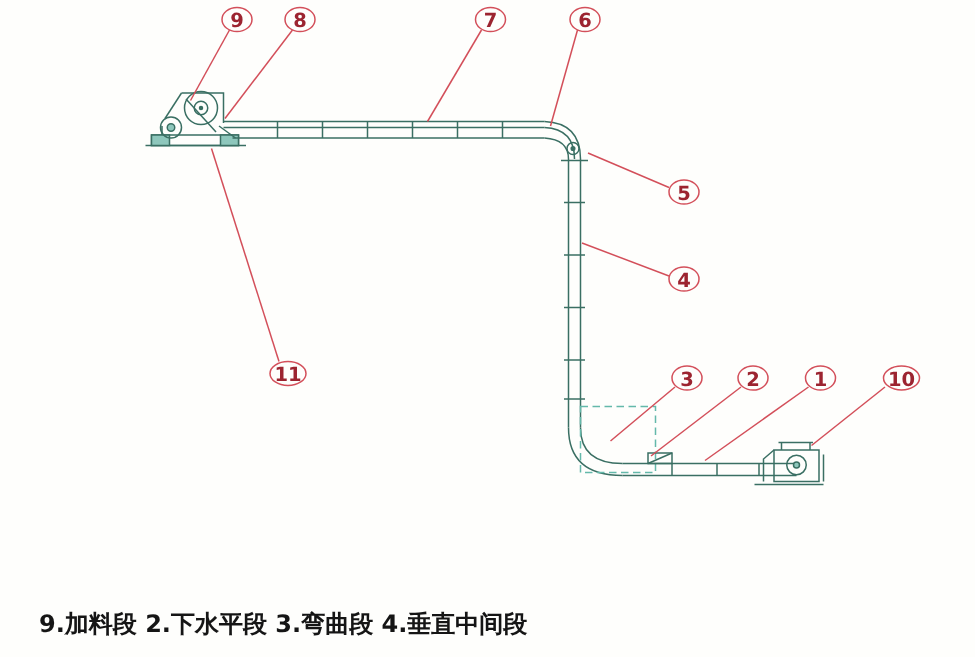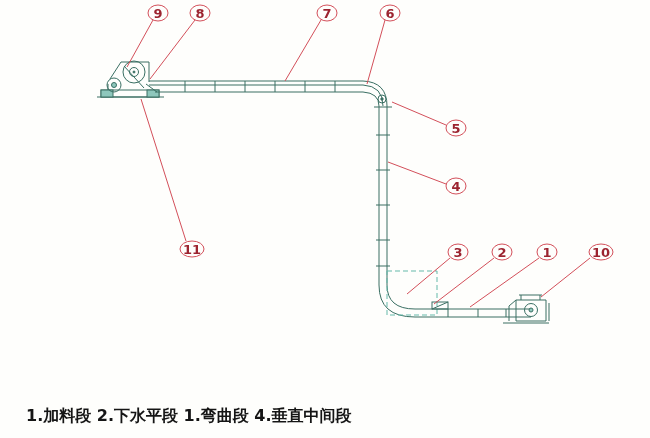--- a/index.html
+++ b/index.html
@@ -163,18 +163,18 @@
       <g>
         <line class="leader" x1="186" y1="241" x2="141" y2="99"></line>
         <ellipse class="callout-ellipse" cx="192" cy="249" rx="12" ry="8"></ellipse>
         <text class="callout-num" x="192" y="254">11</text>
       </g>
 
     </g>
   </svg>
 
   <div class="legend">
-    <div class="legend-line">1.加料段 2.下水平段 1.弯曲段 4.垂直中间段</div>
+    <div class="legend-line">9.加料段 2.下水平段 3.弯曲段 4.垂直中间段</div>
     
     
   </div>
 
 </div>
 
 </body></html>

